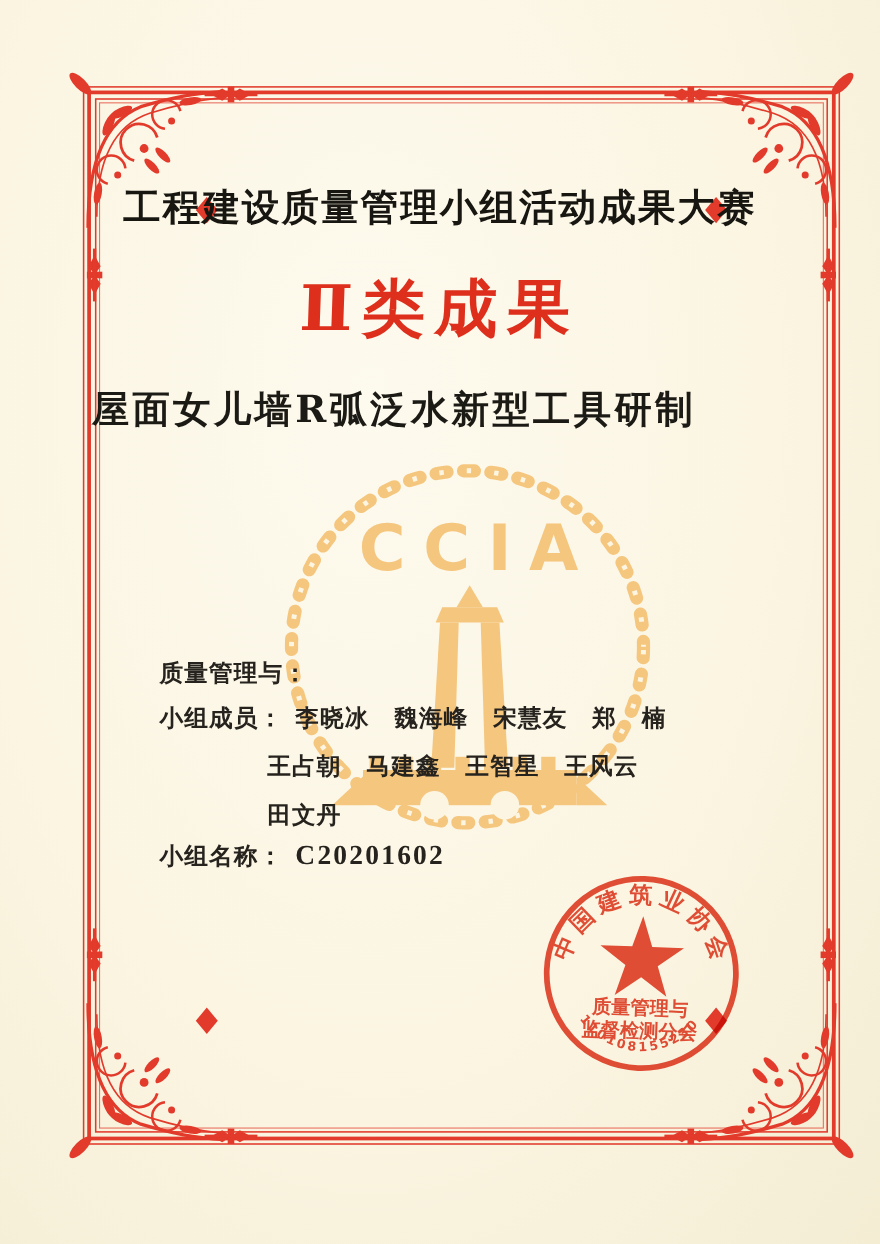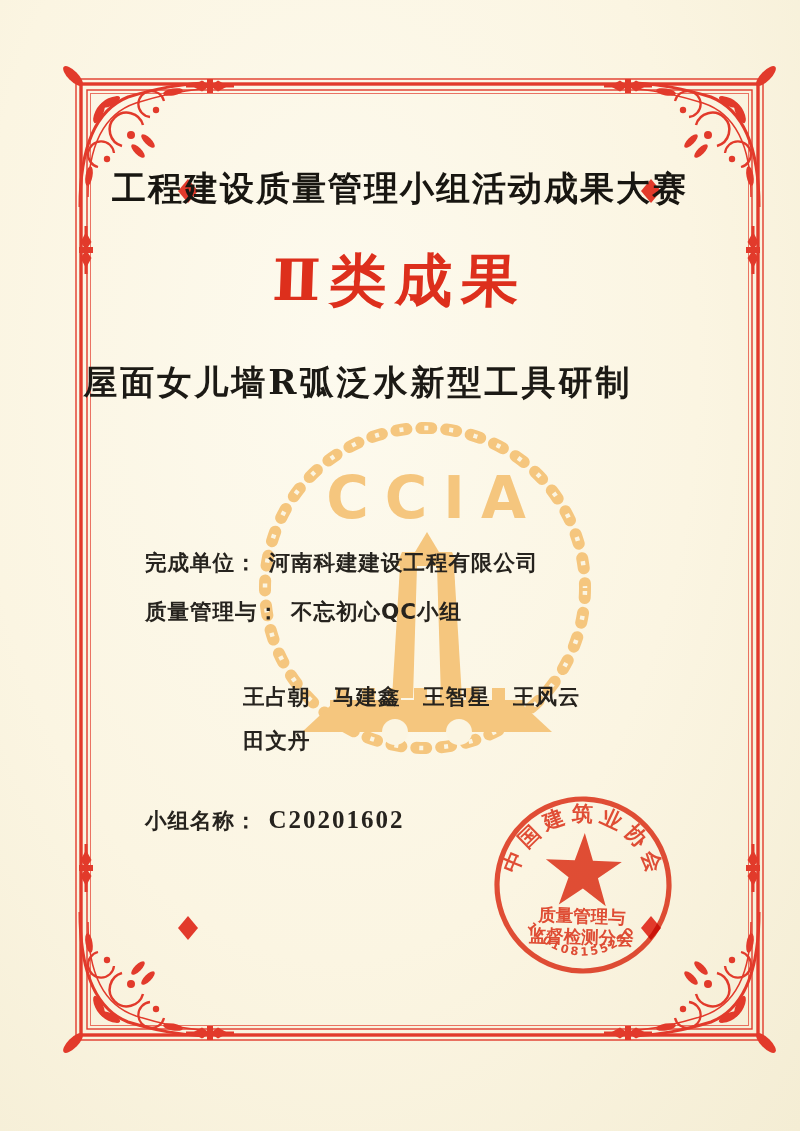--- a/index.html
+++ b/index.html
@@ -16,32 +16,32 @@
     left:0;top:166px;width:800px;text-align:center;
     font-size:34px;font-weight:700;letter-spacing:2px;color:#181611;
   }
   .award-class{
     left:0;top:243px;width:800px;text-align:center;
     font-family:"DejaVu Serif","Liberation Serif",serif;
     font-size:57px;font-weight:700;letter-spacing:9px;color:#dd2f1c;
     transform:skewX(-2deg);
   }
   .proj-title{
-    left:0;top:360px;width:716px;text-align:center;
+    left:0;top:350px;width:716px;text-align:center;
     font-family:"DejaVu Serif","Liberation Serif",serif;
     font-size:34px;font-weight:600;letter-spacing:3px;color:#1c1a15;
   }
   .field{
     position:absolute;left:145px;display:flex;align-items:baseline;
     font-size:21.5px;font-weight:600;letter-spacing:1px;color:#26231e;z-index:3;
   }
   .flabel{margin-right:11px;white-space:pre;}
   .fvalue{white-space:pre;}
   .cont{left:243px;justify-content:flex-end;}
-  .latin{font-family:"Liberation Serif","DejaVu Serif",serif;font-size:25px;letter-spacing:2px;font-weight:600;margin-top:43px;}
+  .latin{font-family:"Liberation Serif","DejaVu Serif",serif;font-size:25px;letter-spacing:2px;font-weight:600;}
   .year{
     left:478px;top:936px;width:210px;text-align:center;z-index:5;
     font-size:36px;font-weight:600;letter-spacing:3px;color:#17150f;
     mix-blend-mode:multiply;
   }
   .sealwrap{left:468px;top:772px;z-index:4;mix-blend-mode:multiply;opacity:.93;}
   .wmtext{font-weight:700;}
 </style>
 </head>
 <body>
@@ -119,27 +119,26 @@
       </g>
       <circle cx="395" cy="732" r="13" fill="#fbf5e2"></circle>
       <circle cx="459" cy="732" r="13" fill="#fbf5e2"></circle>
     </g>
   </svg>
 
   <div class="abs txt comp-title">工程建设质量管理小组活动成果大赛</div>
   <div class="abs txt award-class">Ⅱ类成果</div>
   <div class="abs txt proj-title">屋面女儿墙R弧泛水新型工具研制</div>
 
-  <div class="field" style="top:548px">
-    <span class="flabel">完成单位：</span>
-    <span class="fvalue">河南科建建设工程有限公司</span>
-  </div>
   <div class="field" style="top:597px">
     <span class="flabel">质量管理与：</span>
-    <span class="fvalue">不忘初心QC小组</span>
+  </div>
+  <div class="field" style="top:638px">
+    <span class="flabel">小组成员：</span>
+    <span class="fvalue">李晓冰　魏海峰　宋慧友　郑　楠</span>
   </div>
   <div class="field cont" style="top:682px">
     <span class="fvalue">王占朝　马建鑫　王智星　王风云</span>
   </div>
   <div class="field cont" style="top:726px">
     <span class="fvalue">田文丹</span>
   </div>
   <div class="field" style="top:763px">
     <span class="flabel">小组名称：</span>
     <span class="fvalue latin">C20201602</span>

